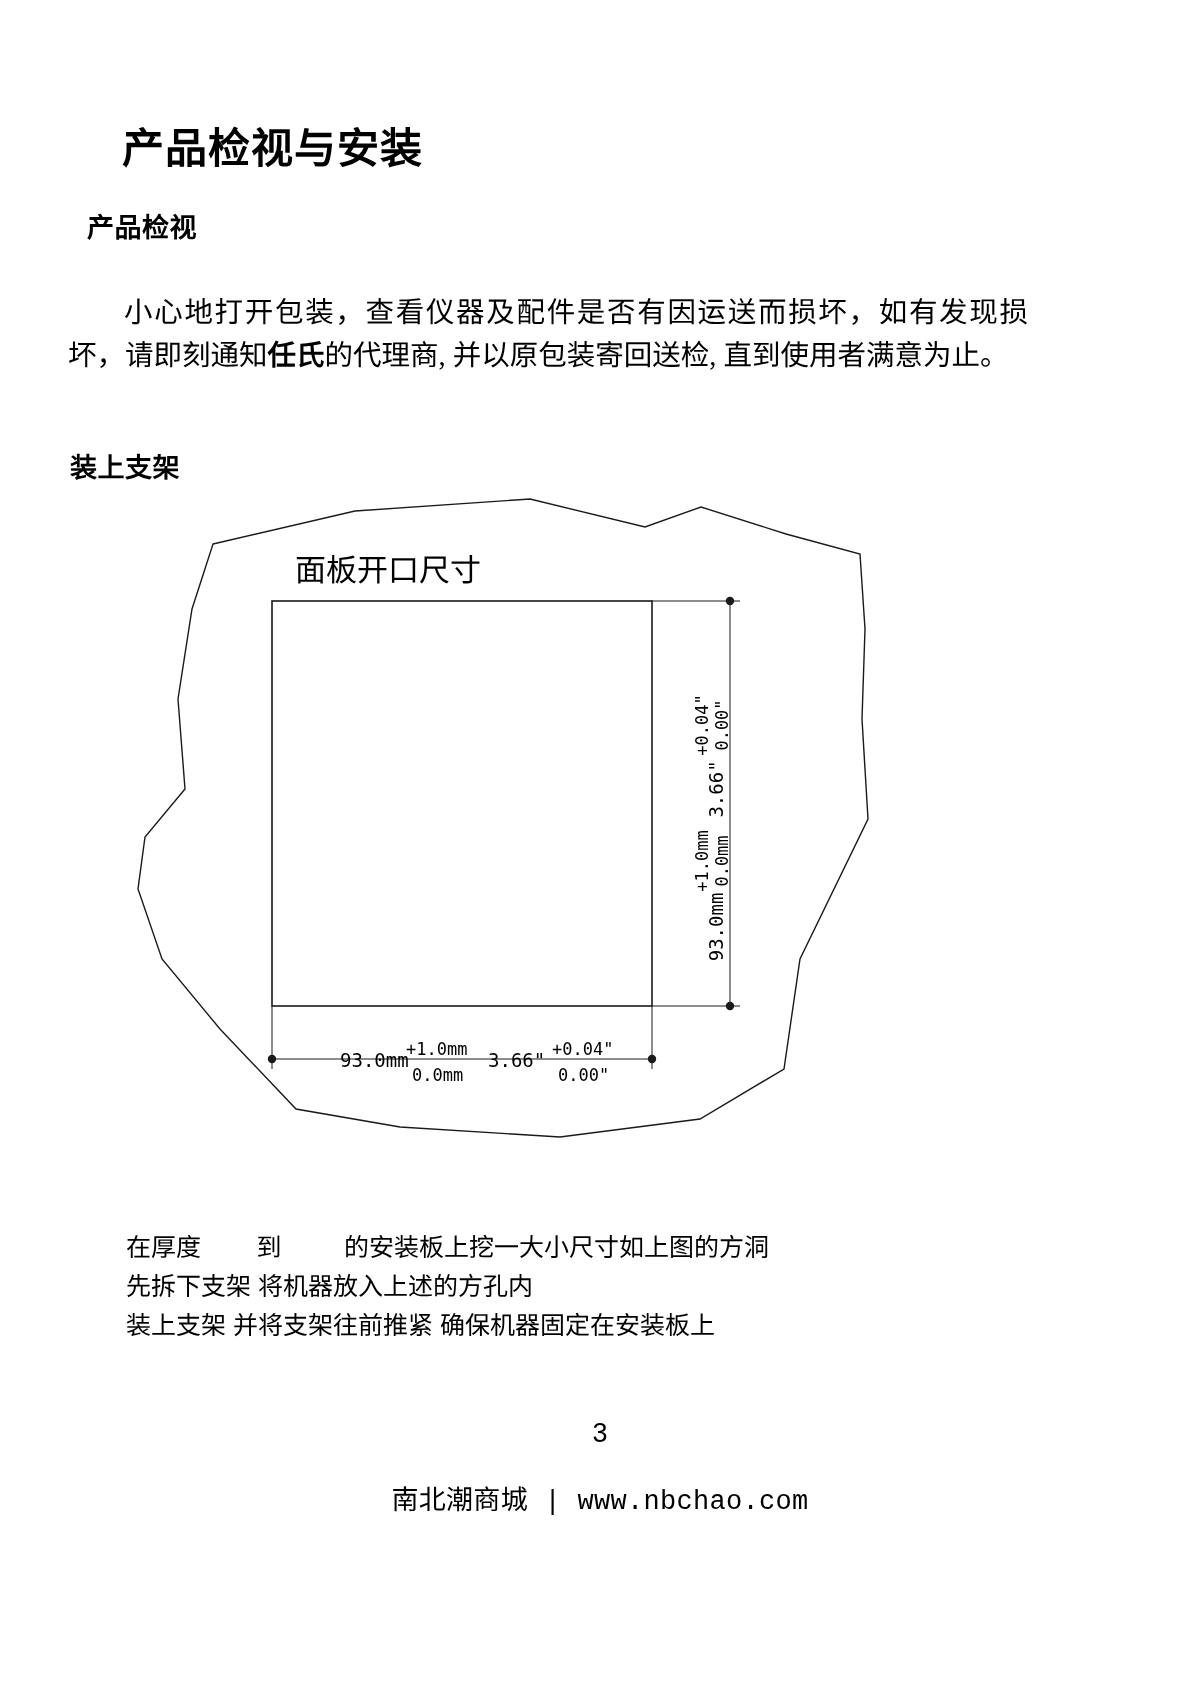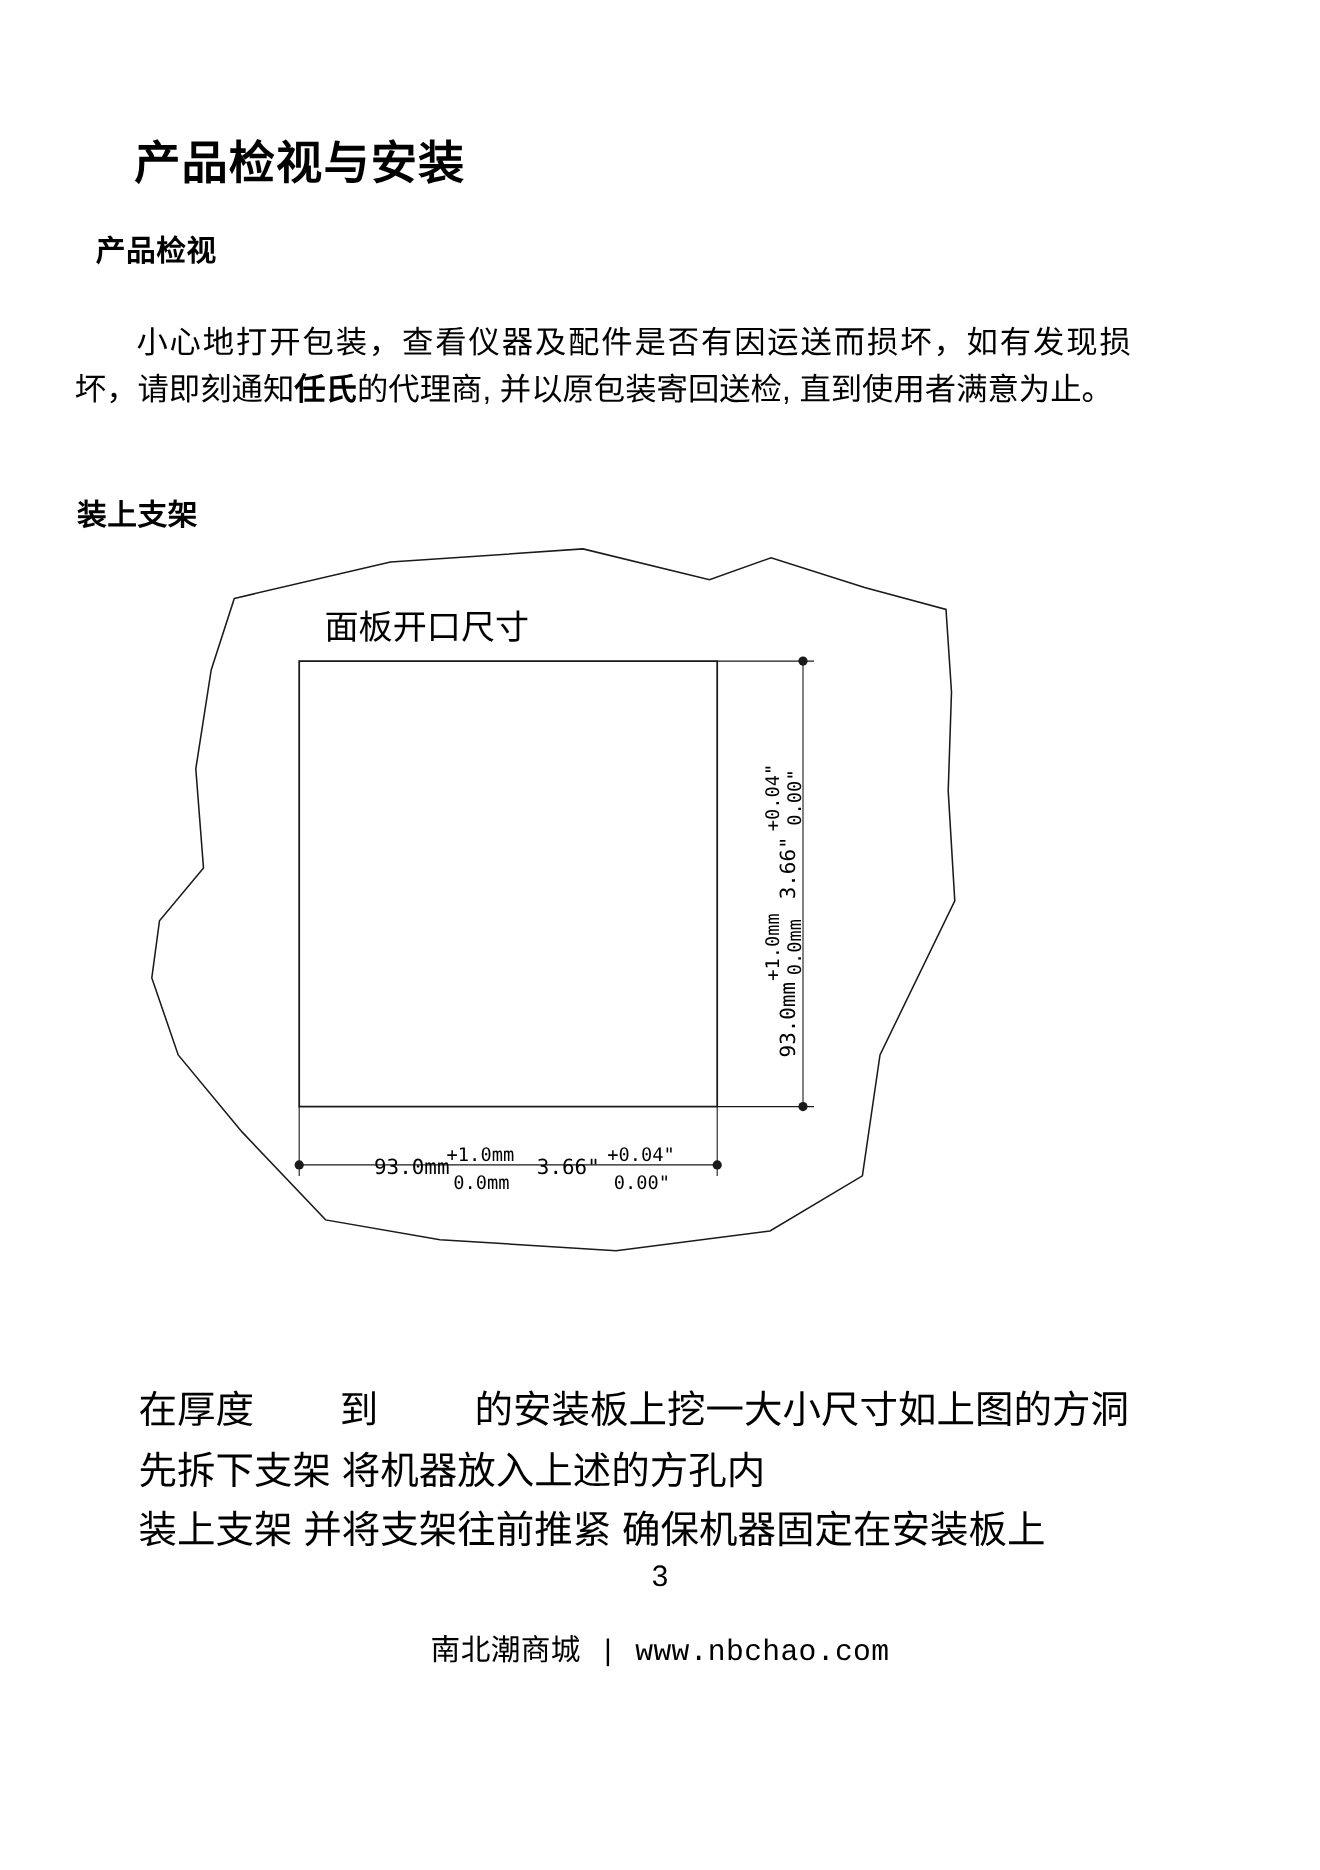--- a/index.html
+++ b/index.html
@@ -49,40 +49,41 @@
   .body-paragraph {
     position: absolute;
     left: 68px;
     top: 262px;
     width: 960px;
     font-size: 28.5px;
     line-height: 1.52;
     text-indent: 56px;
     text-align: justify;
     letter-spacing: 0px;
+    font-family: Liberation Serif, serif;
   }
   .body-paragraph b { font-weight: bold; }
 
   
   .diagram {
     position: absolute;
     left: 100px;
     top: 489px;
     width: 820px;
     height: 680px;
   }
   .diagram svg { display: block; }
 
   
   .instructions {
     position: absolute;
     left: 126px;
-    top: 1256px;
+    top: 1228px;
     width: 900px;
-    font-size: 35px;
+    font-size: 25px;
     line-height: 1.56;
   }
   .instructions .ins-line {
     white-space: pre;
   }
 
   
   .page-number {
     position: absolute;
     left: 0;

